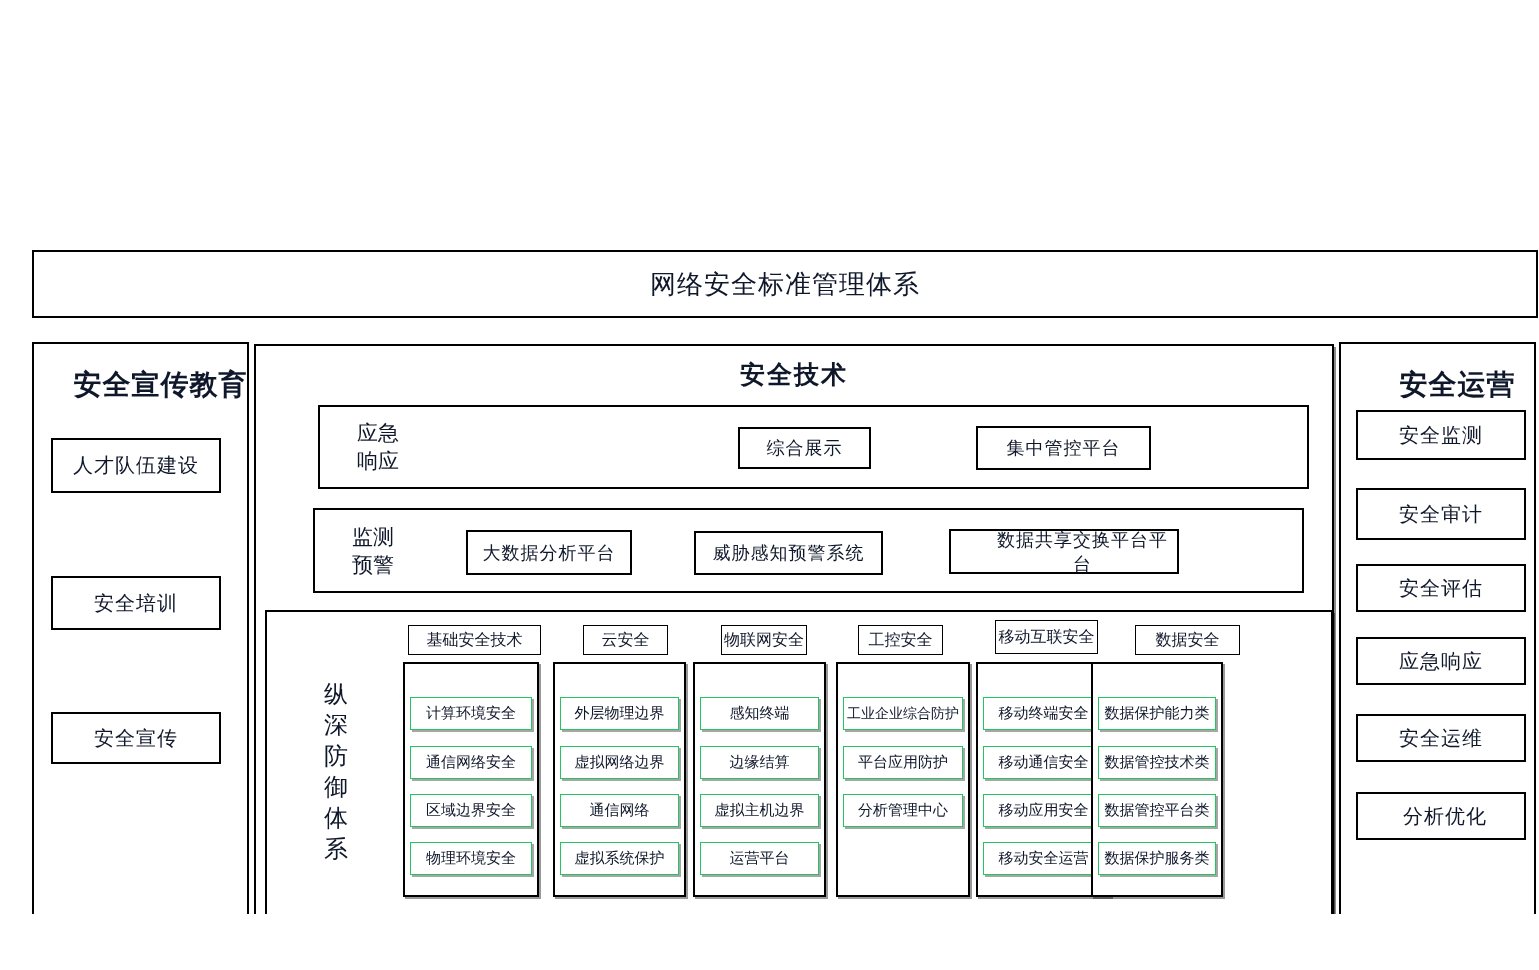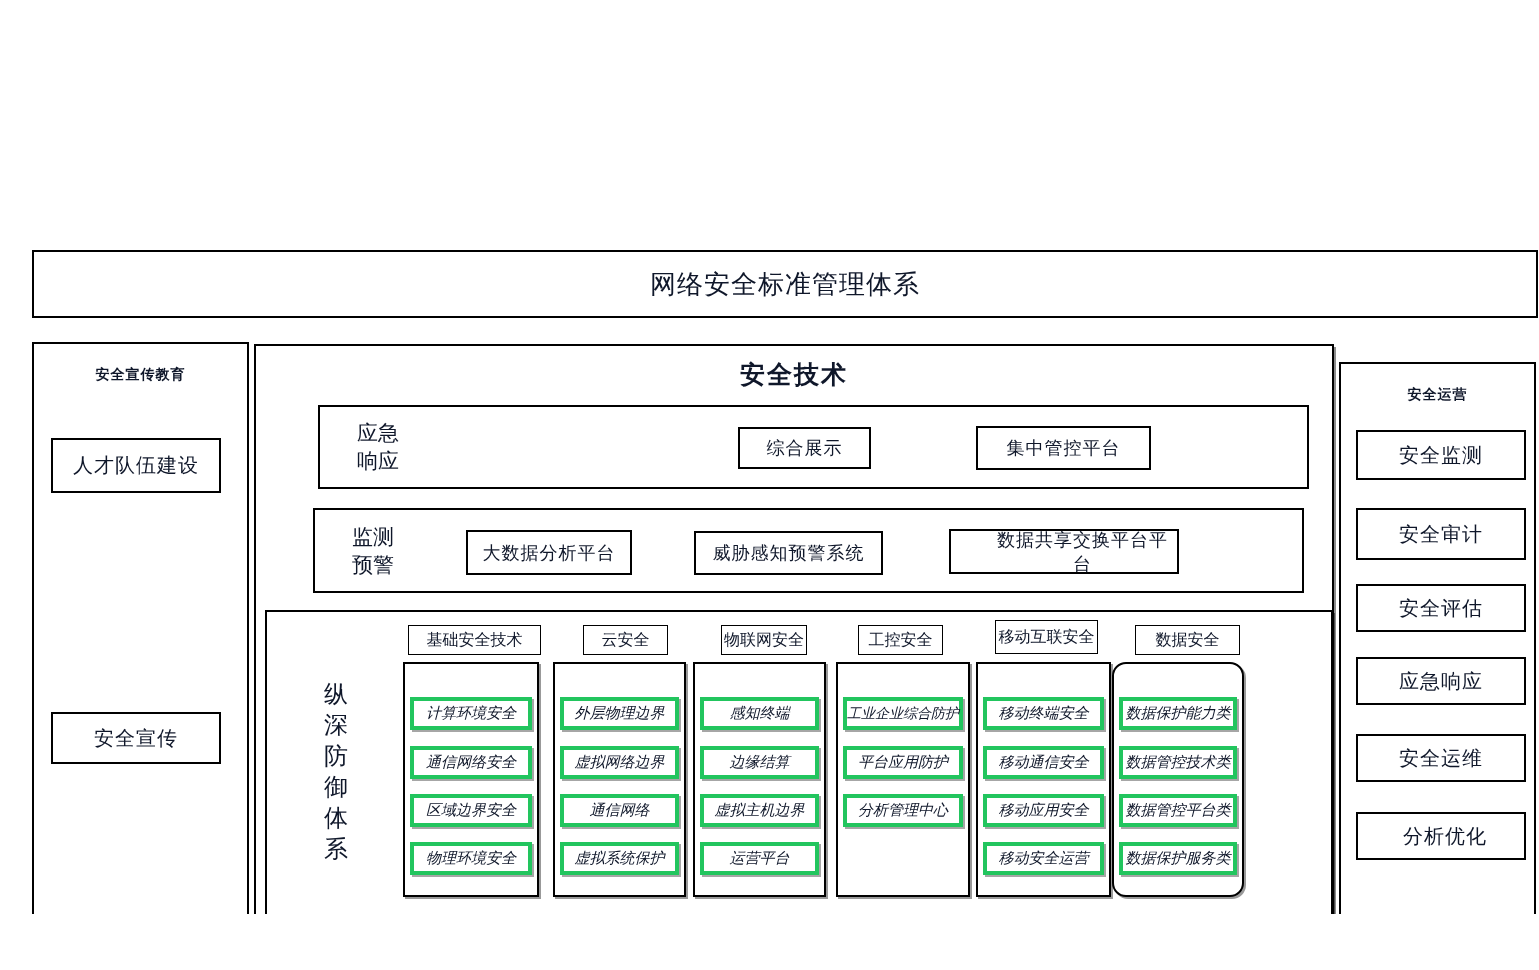--- a/index.html
+++ b/index.html
@@ -24,51 +24,54 @@
     box-sizing: border-box;
   }
   .shadow   { box-shadow: 2px 3px 0 rgba(0,0,0,0.45); }
   .shadow-sm{ box-shadow: 2px 2px 0 rgba(0,0,0,0.40); }
 
   
   .banner { left:16px; top:250px; width:1506px; height:68px; font-size:26px; font-weight:500; letter-spacing:1px; }
 
   
   .panel { border-width:2px; }
-  .panel-title { position:absolute; left:0; width:100%; top:22px; text-align:center; font-size:14px; font-weight:bold; letter-spacing:1px; }
+  .panel-title { position:absolute; left:0; width:100%; top:22px; text-align:center; font-size:28px; font-weight:bold; letter-spacing:1px;padding-left:20px; }
   .panel-item { font-size:20px; letter-spacing:1px; }
 
   
   .mid-title { position:absolute; left:0; width:100%; top:12px; text-align:center; font-size:25px; font-weight:bold; letter-spacing:2px; }
   .row-box  { border-width:2px; justify-content:flex-start; }
   .row-label{ position:absolute; left:34px; top:50%; transform:translateY(-50%); width:48px; font-size:21px; line-height:28px; text-align:center; word-break:break-all; }
   .row-item { font-size:18px; letter-spacing:1px; }
 
   
   .vert-label { position:absolute; left:55px; top:66px; width:28px; font-size:24px; line-height:31px; text-align:center; word-break:break-all; }
   .col-header { border-width:1px; font-size:16px; }
   .col-box    { border-width:2px; }
-  .sub-item   { position:absolute; left:5px; right:5px; height:33px; border:4px solid #22c55e; background:#fff;
+  .sub-item   { position:absolute; left:5px; right:5px; height:33px; border:1px solid #22c55e; background:#fff;
                 display:flex; align-items:center; justify-content:center; font-size:15px; white-space:nowrap;
-                box-shadow: 2px 2px 0 rgba(0,0,0,0.35); box-sizing:border-box;font-style:italic; }
+                box-shadow: 2px 2px 0 rgba(0,0,0,0.35); box-sizing:border-box; }
   .r1 { top:33px; } .r2 { top:82px; } .r3 { top:130px; } .r4 { top:178px; }
 </style>
 </head>
 <body>
 
 <div id="stage">
 
   <div class="box banner">
     <span>网络安全标准管理体系</span>
   </div>
 
   <div class="box panel" style="left:16px; top:342px; width:217px; height:596px;">
     <div class="panel-title">安全宣传教育</div>
     <div class="box panel-item" style="left:17px; top:94px;  width:170px; height:55px;">
       <span>人才队伍建设</span>
+    </div>
+    <div class="box panel-item" style="left:17px; top:232px; width:170px; height:54px;">
+      <span>安全培训</span>
     </div>
     <div class="box panel-item" style="left:17px; top:368px; width:170px; height:52px;">
       <span>安全宣传</span>
     </div>
   </div>
 
   <div class="box panel shadow" style="left:238px; top:344px; width:1080px; height:594px;">
     <div class="mid-title">安全技术</div>
 
     <div class="box row-box" style="left:62px; top:59px; width:991px; height:84px;">
@@ -143,30 +146,30 @@
         <div class="sub-item r3">分析管理中心</div>
       </div>
 
       <div class="box col-box shadow-sm" style="left:709px; top:50px; width:135px; height:235px;">
         <div class="sub-item r1">移动终端安全</div>
         <div class="sub-item r2">移动通信安全</div>
         <div class="sub-item r3">移动应用安全</div>
         <div class="sub-item r4">移动安全运营</div>
       </div>
 
-      <div class="box col-box shadow-sm" style="left:845px; top:50px; width:132px; height:235px;border-radius:14px;">
+      <div class="box col-box shadow-sm" style="left:824px; top:50px; width:132px; height:235px;">
         <div class="sub-item r1">数据保护能力类</div>
         <div class="sub-item r2">数据管控技术类</div>
         <div class="sub-item r3">数据管控平台类</div>
         <div class="sub-item r4">数据保护服务类</div>
       </div>
     </div>
   </div>
 
-  <div class="box panel" style="left:1323px; top:362px; width:197px; height:596px;">
+  <div class="box panel" style="left:1323px; top:342px; width:197px; height:596px;">
     <div class="panel-title">安全运营</div>
     <div class="box panel-item" style="left:15px; top:66px;  width:170px; height:50px;">
       <span>安全监测</span>
     </div>
     <div class="box panel-item" style="left:15px; top:144px; width:170px; height:52px;">
       <span>安全审计</span>
     </div>
     <div class="box panel-item" style="left:15px; top:220px; width:170px; height:48px;">
       <span>安全评估</span>
     </div>

